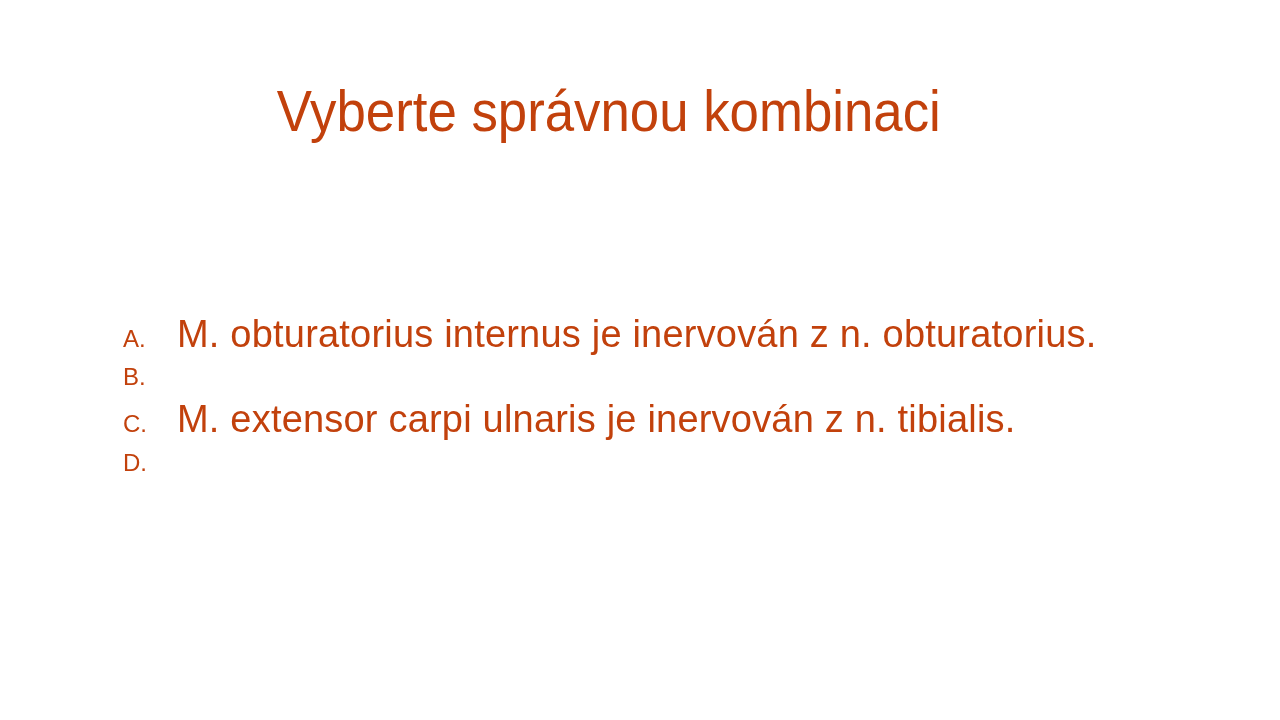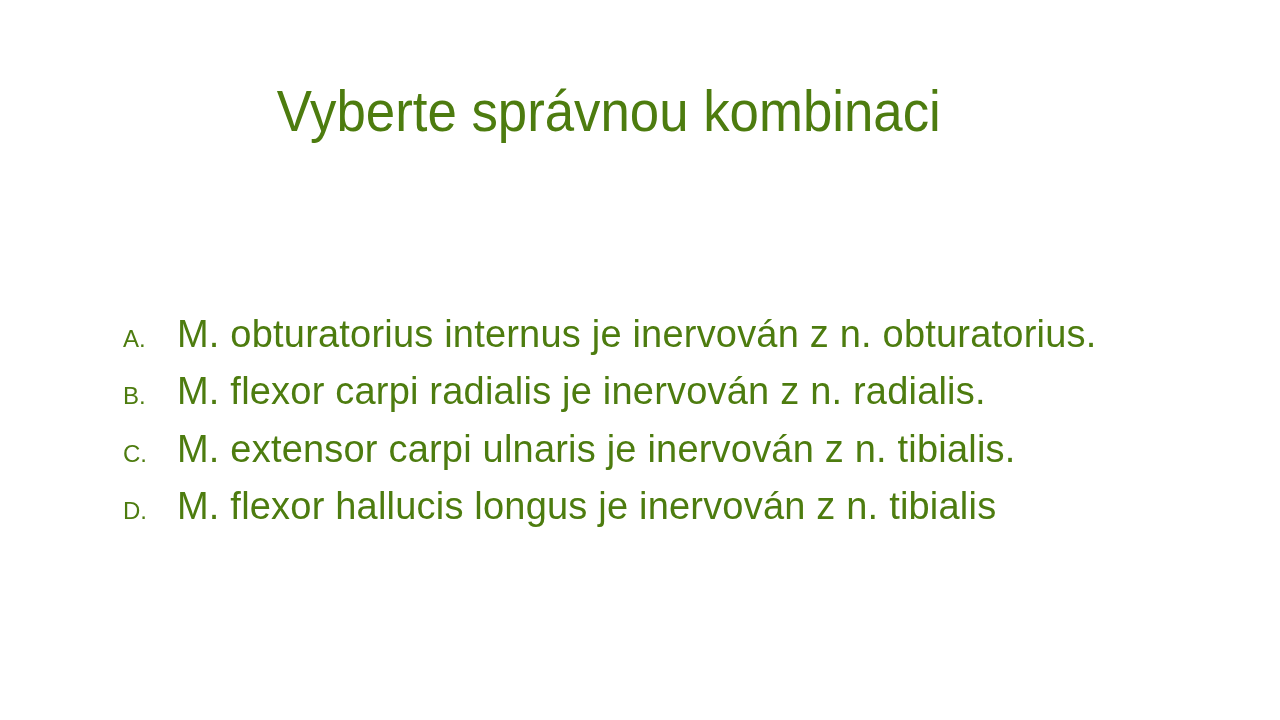--- a/index.html
+++ b/index.html
@@ -7,21 +7,21 @@
     padding: 0;
     background: #ffffff;
   }
   .slide {
     position: relative;
     width: 1270px;
     height: 720px;
     background: #ffffff;
     overflow: hidden;
     font-family: "Liberation Sans", sans-serif;
-    color: #4d7c0f;
+    color: #c2410c;
   }
   
   .title-block {
     position: absolute;
     top: 76px;
     left: 0;
     right: 52px;
     text-align: center;
     font-size: 58px;
     line-height: 69px;
@@ -68,28 +68,26 @@
 
   <div class="options">
 
     <div class="option-row">
       <span class="option-marker-box"><span class="option-marker">A.</span></span>
       <span class="option-text">M. obturatorius internus je inervován z n. obturatorius.</span>
     </div>
 
     <div class="option-row">
       <span class="option-marker-box"><span class="option-marker">B.</span></span>
-      <span class="option-text">M. flexor carpi radialis je inervován z n. radialis.</span>
     </div>
 
     <div class="option-row">
       <span class="option-marker-box"><span class="option-marker">C.</span></span>
       <span class="option-text">M. extensor carpi ulnaris je inervován z n. tibialis.</span>
     </div>
 
     <div class="option-row">
       <span class="option-marker-box"><span class="option-marker">D.</span></span>
-      <span class="option-text">M. flexor hallucis longus je inervován z n. tibialis</span>
     </div>
 
   </div>
 
 </div>
 
 </body></html>

